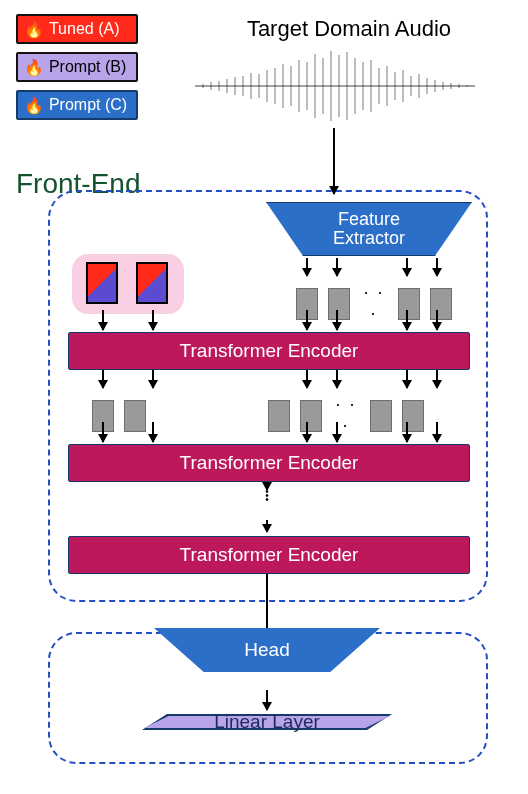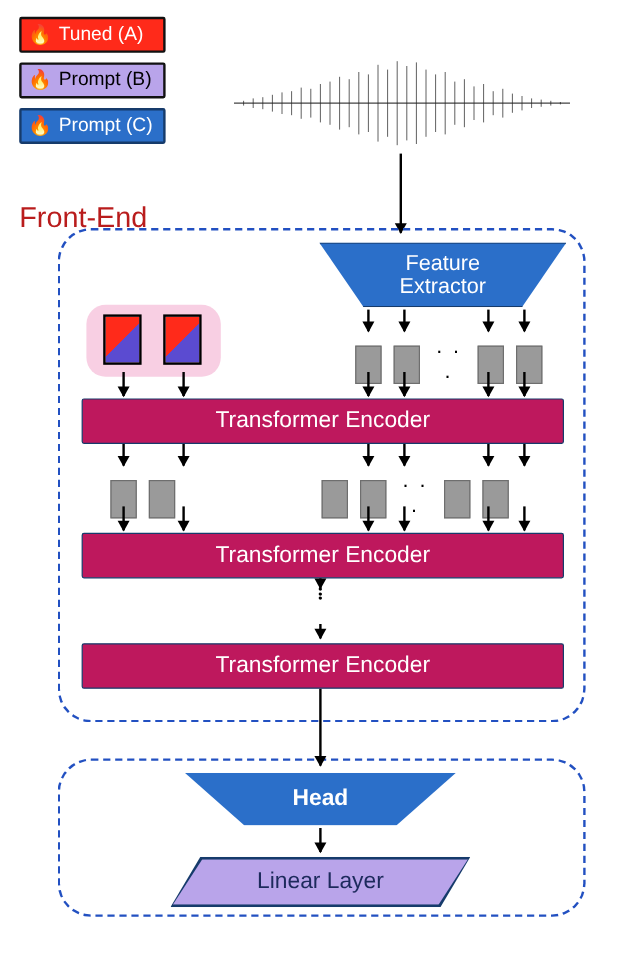--- a/index.html
+++ b/index.html
@@ -55,22 +55,22 @@
   .waveform {
     position: absolute;
     top: 46px;
     left: 195px;
     width: 280px;
     height: 80px;
   }
   
   .section-label {
     position: absolute;
-    font-size: 24px;
-    color: #b91c1c;
+    font-size: 28px;
+    color: #14532d;
   }
   .section-front { left: 16px; top: 168px; }
   .section-back  { left: 16px; top: 610px; }
   
   .dashed {
     position: absolute;
     border: 2.5px dashed #2250c1;
     border-radius: 28px;
   }
   .front-box { left: 48px; top: 190px; width: 436px; height: 408px; }
@@ -192,24 +192,23 @@
     font-size: 10px;
     line-height: 4px;
     color: #000;
     text-align: center;
     width: 10px;
   }
   
   .head-wrap {
     position: absolute;
     left: 154px;
-    top: 644px;
+    top: 628px;
     width: 226px;
     height: 44px;
-    font-weight: bold;
   }
   .head-shape {
     width: 100%;
     height: 100%;
     background: #2b6fc9;
     clip-path: polygon(0 0, 100% 0, 78% 100%, 22% 100%);
   }
   .head-text {
     position: absolute;
     inset: 0;
@@ -218,21 +217,21 @@
     justify-content: center;
     color: #fff;
     font-size: 19px;
   }
   
   .linear-wrap {
     position: absolute;
     left: 142px;
     top: 714px;
     width: 250px;
-    height: 42px;
+    height: 16px;
   }
   .linear-shape-outer {
     position: absolute;
     inset: 0;
     background: #163b6b;
     clip-path: polygon(10% 0, 100% 0, 90% 100%, 0 100%);
   }
   .linear-shape {
     position: absolute;
     inset: 2px;
@@ -262,20 +261,21 @@
     <div class="legend-item purple">
       <span class="fire">🔥</span>
       <span>Prompt (B)</span>
     </div>
     <div class="legend-item blue">
       <span class="fire">🔥</span>
       <span>Prompt (C)</span>
     </div>
   </div>
 
+  <div class="title">Target Domain Audio</div>
 
   <svg class="waveform" viewBox="0 0 280 80">
     <g stroke="#222" stroke-width="0.7" fill="none" opacity="0.85">
       <line x1="0" y1="40" x2="280" y2="40" stroke-width="1"></line>
 
       <g>
         
       </g>
     </g>
     <g stroke="#222" stroke-width="0.6">

